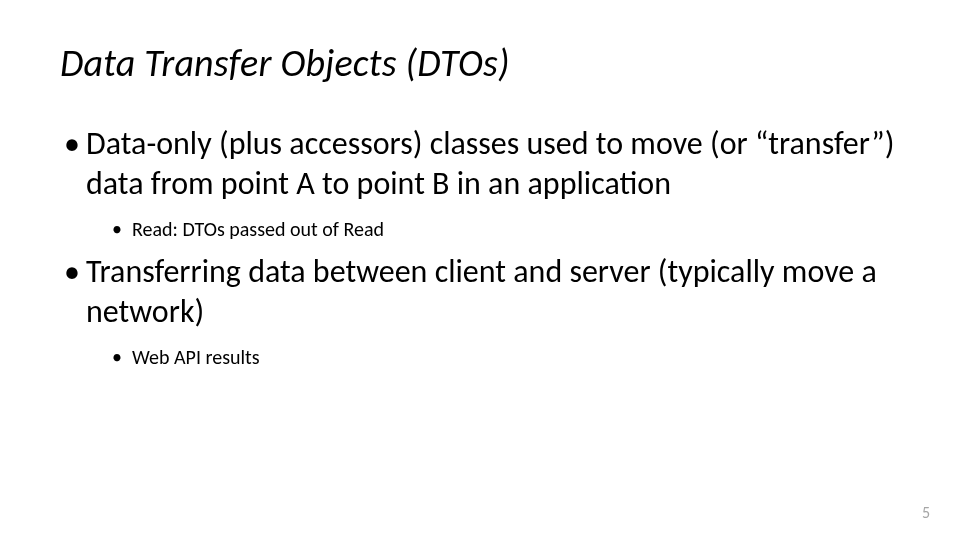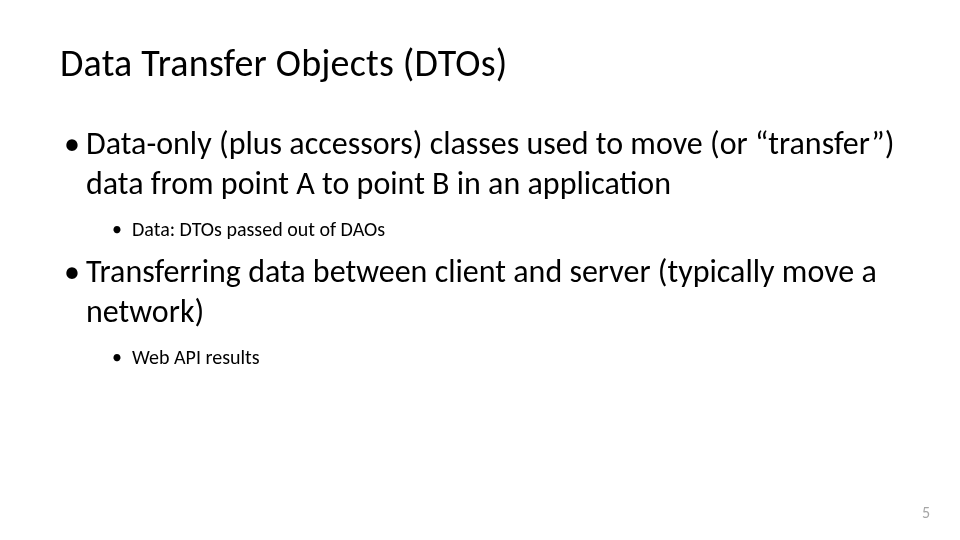--- a/index.html
+++ b/index.html
@@ -1,33 +1,33 @@
 <!DOCTYPE html>
 <html><head>
   <meta charset="utf-8">
   <style>
     * { margin: 0; padding: 0; box-sizing: border-box; }
     html, body { width: 960px; height: 540px; background: #fff; font-family: Calibri, "Segoe UI", Arial, sans-serif; color: #000; }
     .slide { position: relative; width: 960px; height: 540px; padding: 40px 60px 30px 60px; }
-    .title { font-size: 38px; font-weight: 400; margin-bottom: 38px; letter-spacing: 0.2px; }
+    .title { font-size: 38px; font-weight: 400; margin-bottom: 38px; letter-spacing: 0.2px; font-style: italic; }
     .l1 { font-size: 32px; line-height: 1.25; padding-left: 26px; position: relative; margin-bottom: 4px; }
     .l1::before { content: "•"; position: absolute; left: 4px; top: 0; }
     .l2 { font-size: 20px; line-height: 1.3; padding-left: 72px; position: relative; margin-bottom: 2px; }
     .l2::before { content: "•"; position: absolute; left: 52px; top: 0; }
     .gap { height: 8px; }
     .pagenum { position: absolute; right: 30px; bottom: 18px; font-size: 16px; color: #a6a6a6; }
   </style>
 </head>
 <body>
 
 <div class="slide">
   <h1 class="title">Data Transfer Objects (DTOs)</h1>
 
   <div class="l1">Data-only (plus accessors) classes used to move (or “transfer”) data from point A to point B in an application</div>
   <div class="gap"></div>
-  <div class="l2">Data: DTOs passed out of DAOs</div>
+  <div class="l2">Read: DTOs passed out of Read</div>
   <div class="gap"></div>
   <div class="l1">Transferring data between client and server (typically move a network)</div>
   <div class="gap"></div>
   <div class="l2">Web API results</div>
 
   <div class="pagenum">5</div>
 </div>
 
 </body></html>

